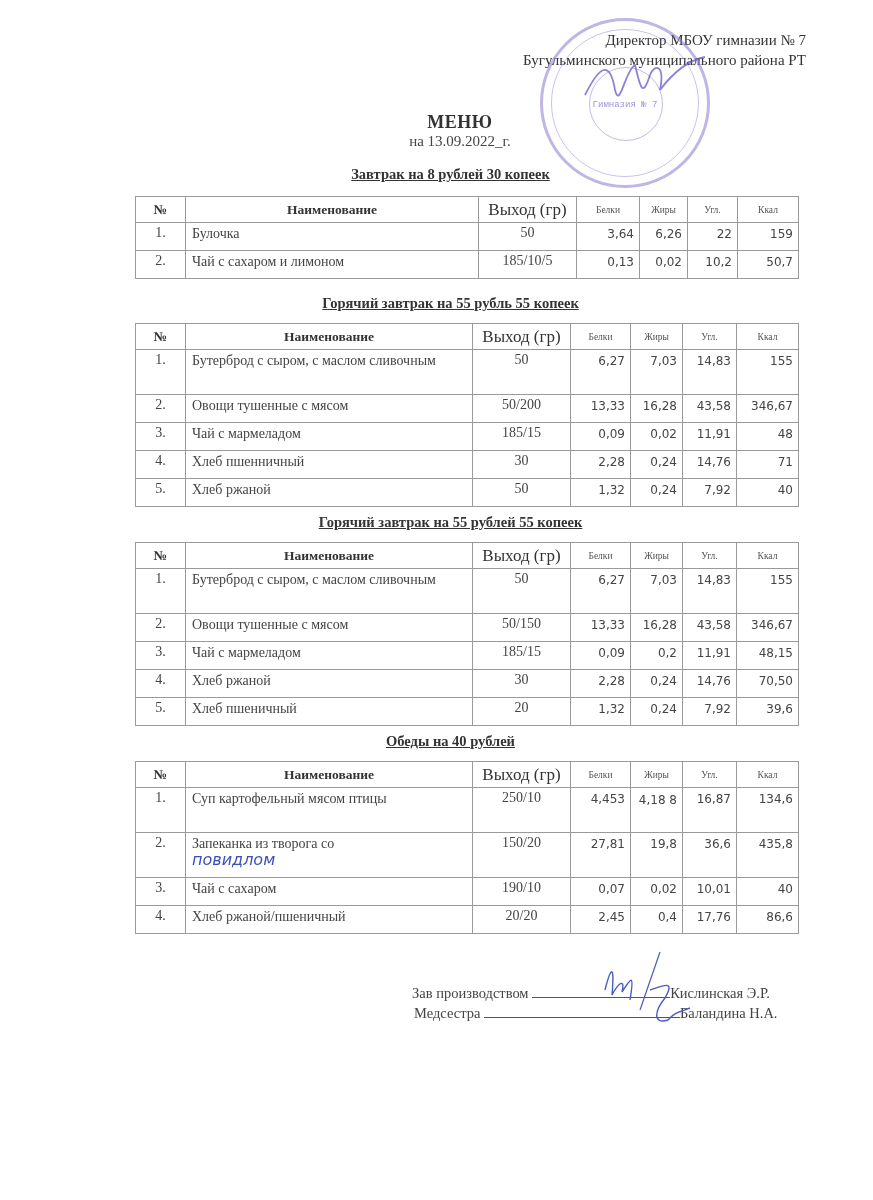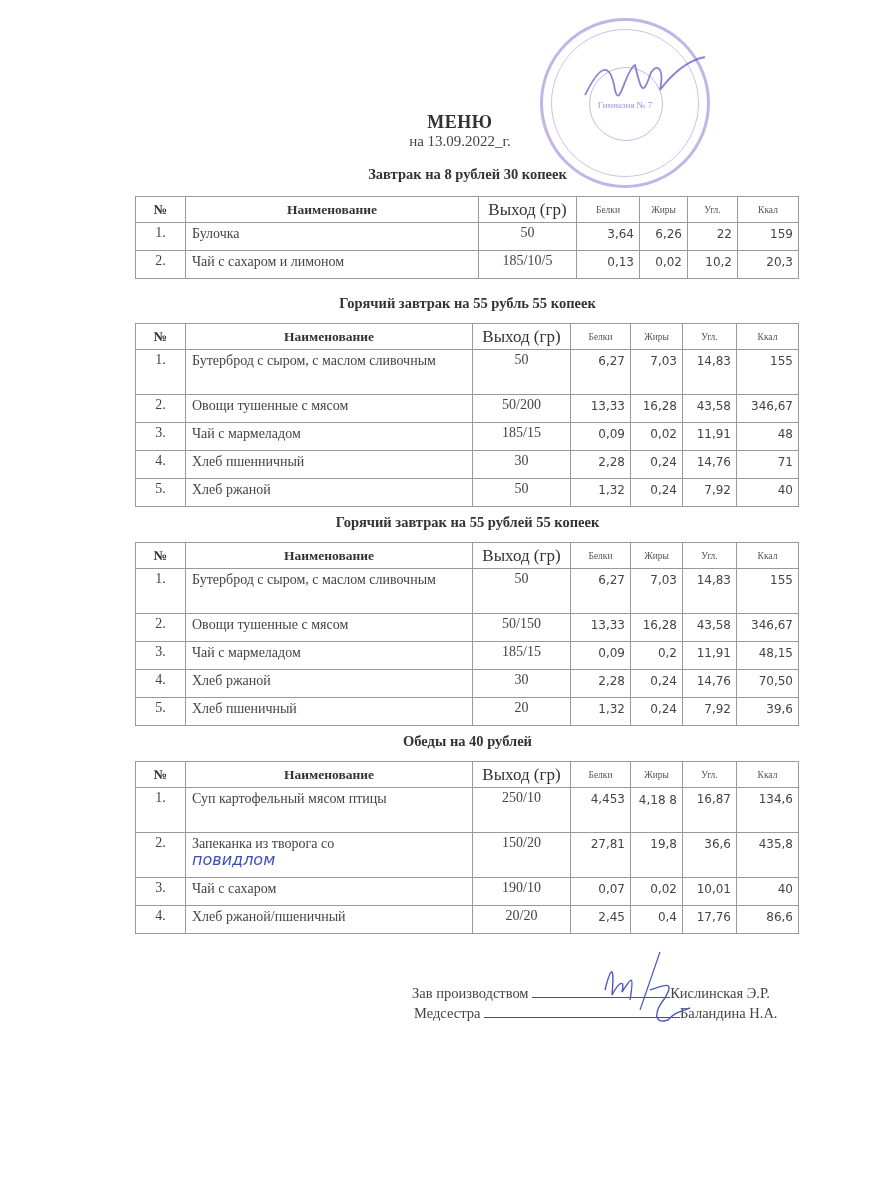--- a/index.html
+++ b/index.html
@@ -2,45 +2,47 @@
 <html><head>
 <meta charset="utf-8">
 <style>
   html,body{margin:0;padding:0;background:#fff;}
   body{width:873px;height:1200px;position:relative;overflow:hidden;font-family:"Liberation Serif","DejaVu Serif",serif;color:#3a3a3a;}
   .approve{position:absolute;right:67px;top:30px;text-align:right;font-size:15px;line-height:20px;color:#333;}
   .title{position:absolute;left:0;width:873px;text-align:center;}
   .menu-title{top:112px;left:375px;width:170px;font-size:18px;font-weight:bold;color:#333;letter-spacing:.5px;}
   .date{top:133px;left:375px;width:170px;font-size:15px;color:#444;}
   .date span{}
-  .section{position:absolute;left:136px;width:663px;text-align:center;font-size:14.5px;font-weight:bold;color:#333;}
+  .section{position:absolute;left:119px;width:663px;text-align:center;font-size:14.5px;font-weight:bold;color:#333;text-decoration:underline;}
   table{position:absolute;left:135px;width:663px;border-collapse:collapse;table-layout:fixed;}
   td,th{border:1px solid #9a9a9a;padding:0 4px;height:23px;vertical-align:top;font-weight:normal;}
   th{font-size:17px;text-align:center;vertical-align:middle;height:25px;color:#333;}
   th.b{font-weight:bold;font-size:13.5px;}
   th.s{font-size:9.5px;color:#555;}
   td{font-size:14px;color:#444;padding-top:2px;}
   td.num{text-align:center;}
   td.name{text-align:left;padding-left:6px;line-height:18px;}
   td.out{text-align:center;}
   td.v{text-align:right;font-family:"DejaVu Sans","Liberation Sans",sans-serif;font-size:12px;padding-right:5px;padding-top:4px;}
   tr.tall td{height:40px;}
   .hand{display:block;font-family:"DejaVu Sans",sans-serif;font-style:italic;color:#3d4fb8;font-size:16px;margin-top:-2px;}
   .sign{position:absolute;font-size:14.5px;color:#444;line-height:22px;}
   .line{display:inline-block;border-bottom:1px solid #555;height:14px;vertical-align:baseline;}
   .stamp{position:absolute;left:540px;top:18px;width:170px;height:170px;border-radius:50%;border:3px solid rgba(140,120,210,.55);box-sizing:border-box;pointer-events:none;}
   .stamp:before{content:"";position:absolute;left:8px;top:8px;right:8px;bottom:8px;border-radius:50%;border:1.5px solid rgba(140,120,210,.45);}
   .stamp:after{content:"";position:absolute;left:46px;top:46px;width:72px;height:72px;border-radius:50%;border:1.5px solid rgba(140,120,210,.5);}
-  .stamp-center{position:absolute;left:565px;top:100px;width:120px;text-align:center;font-family:Liberation Serif, serif;font-size:9px;color:rgba(120,100,200,.7);line-height:11px;}
+  .stamp-center{position:absolute;left:565px;top:100px;width:120px;text-align:center;font-family:Liberation Mono, monospace;font-size:9px;color:rgba(120,100,200,.7);line-height:11px;}
   svg.sig{position:absolute;pointer-events:none;}
 </style>
 </head>
 <body>
 
 <div class="approve">
+  <div>Директор МБОУ гимназии № 7</div>
+  <div>Бугульминского муниципального района РТ</div>
 </div>
 
 <div class="stamp"></div>
 <div class="stamp-center">Гимназия № 7</div>
 <svg class="sig" style="left:580px;top:55px" width="130" height="60" viewBox="0 0 130 60">
   <path d="M5 40 C20 10, 30 5, 35 35 C40 55, 45 15, 55 10 C60 30, 62 45, 70 20 C75 8, 85 10, 80 35 C95 15, 110 5, 125 2" stroke="#6a55c8" stroke-width="1.8" fill="none" opacity=".75"></path>
 </svg>
 
 <div class="title menu-title">МЕНЮ</div>
 <div class="title date">
@@ -77,21 +79,21 @@
     <td class="v">22</td>
     <td class="v">159</td>
   </tr>
   <tr>
     <td class="num">2.</td>
     <td class="name">Чай с сахаром и лимоном</td>
     <td class="out">185/10/5</td>
     <td class="v">0,13</td>
     <td class="v">0,02</td>
     <td class="v">10,2</td>
-    <td class="v">20,3</td>
+    <td class="v">50,7</td>
   </tr>
 </tbody>
   </table>
 
 <div class="section" style="top:295px">Горячий завтрак на 55 рубль 55 копеек</div>
 <table style="top:323px">
   <colgroup>
       <col style="width:50px">
       <col style="width:287px">
       <col style="width:98px">

